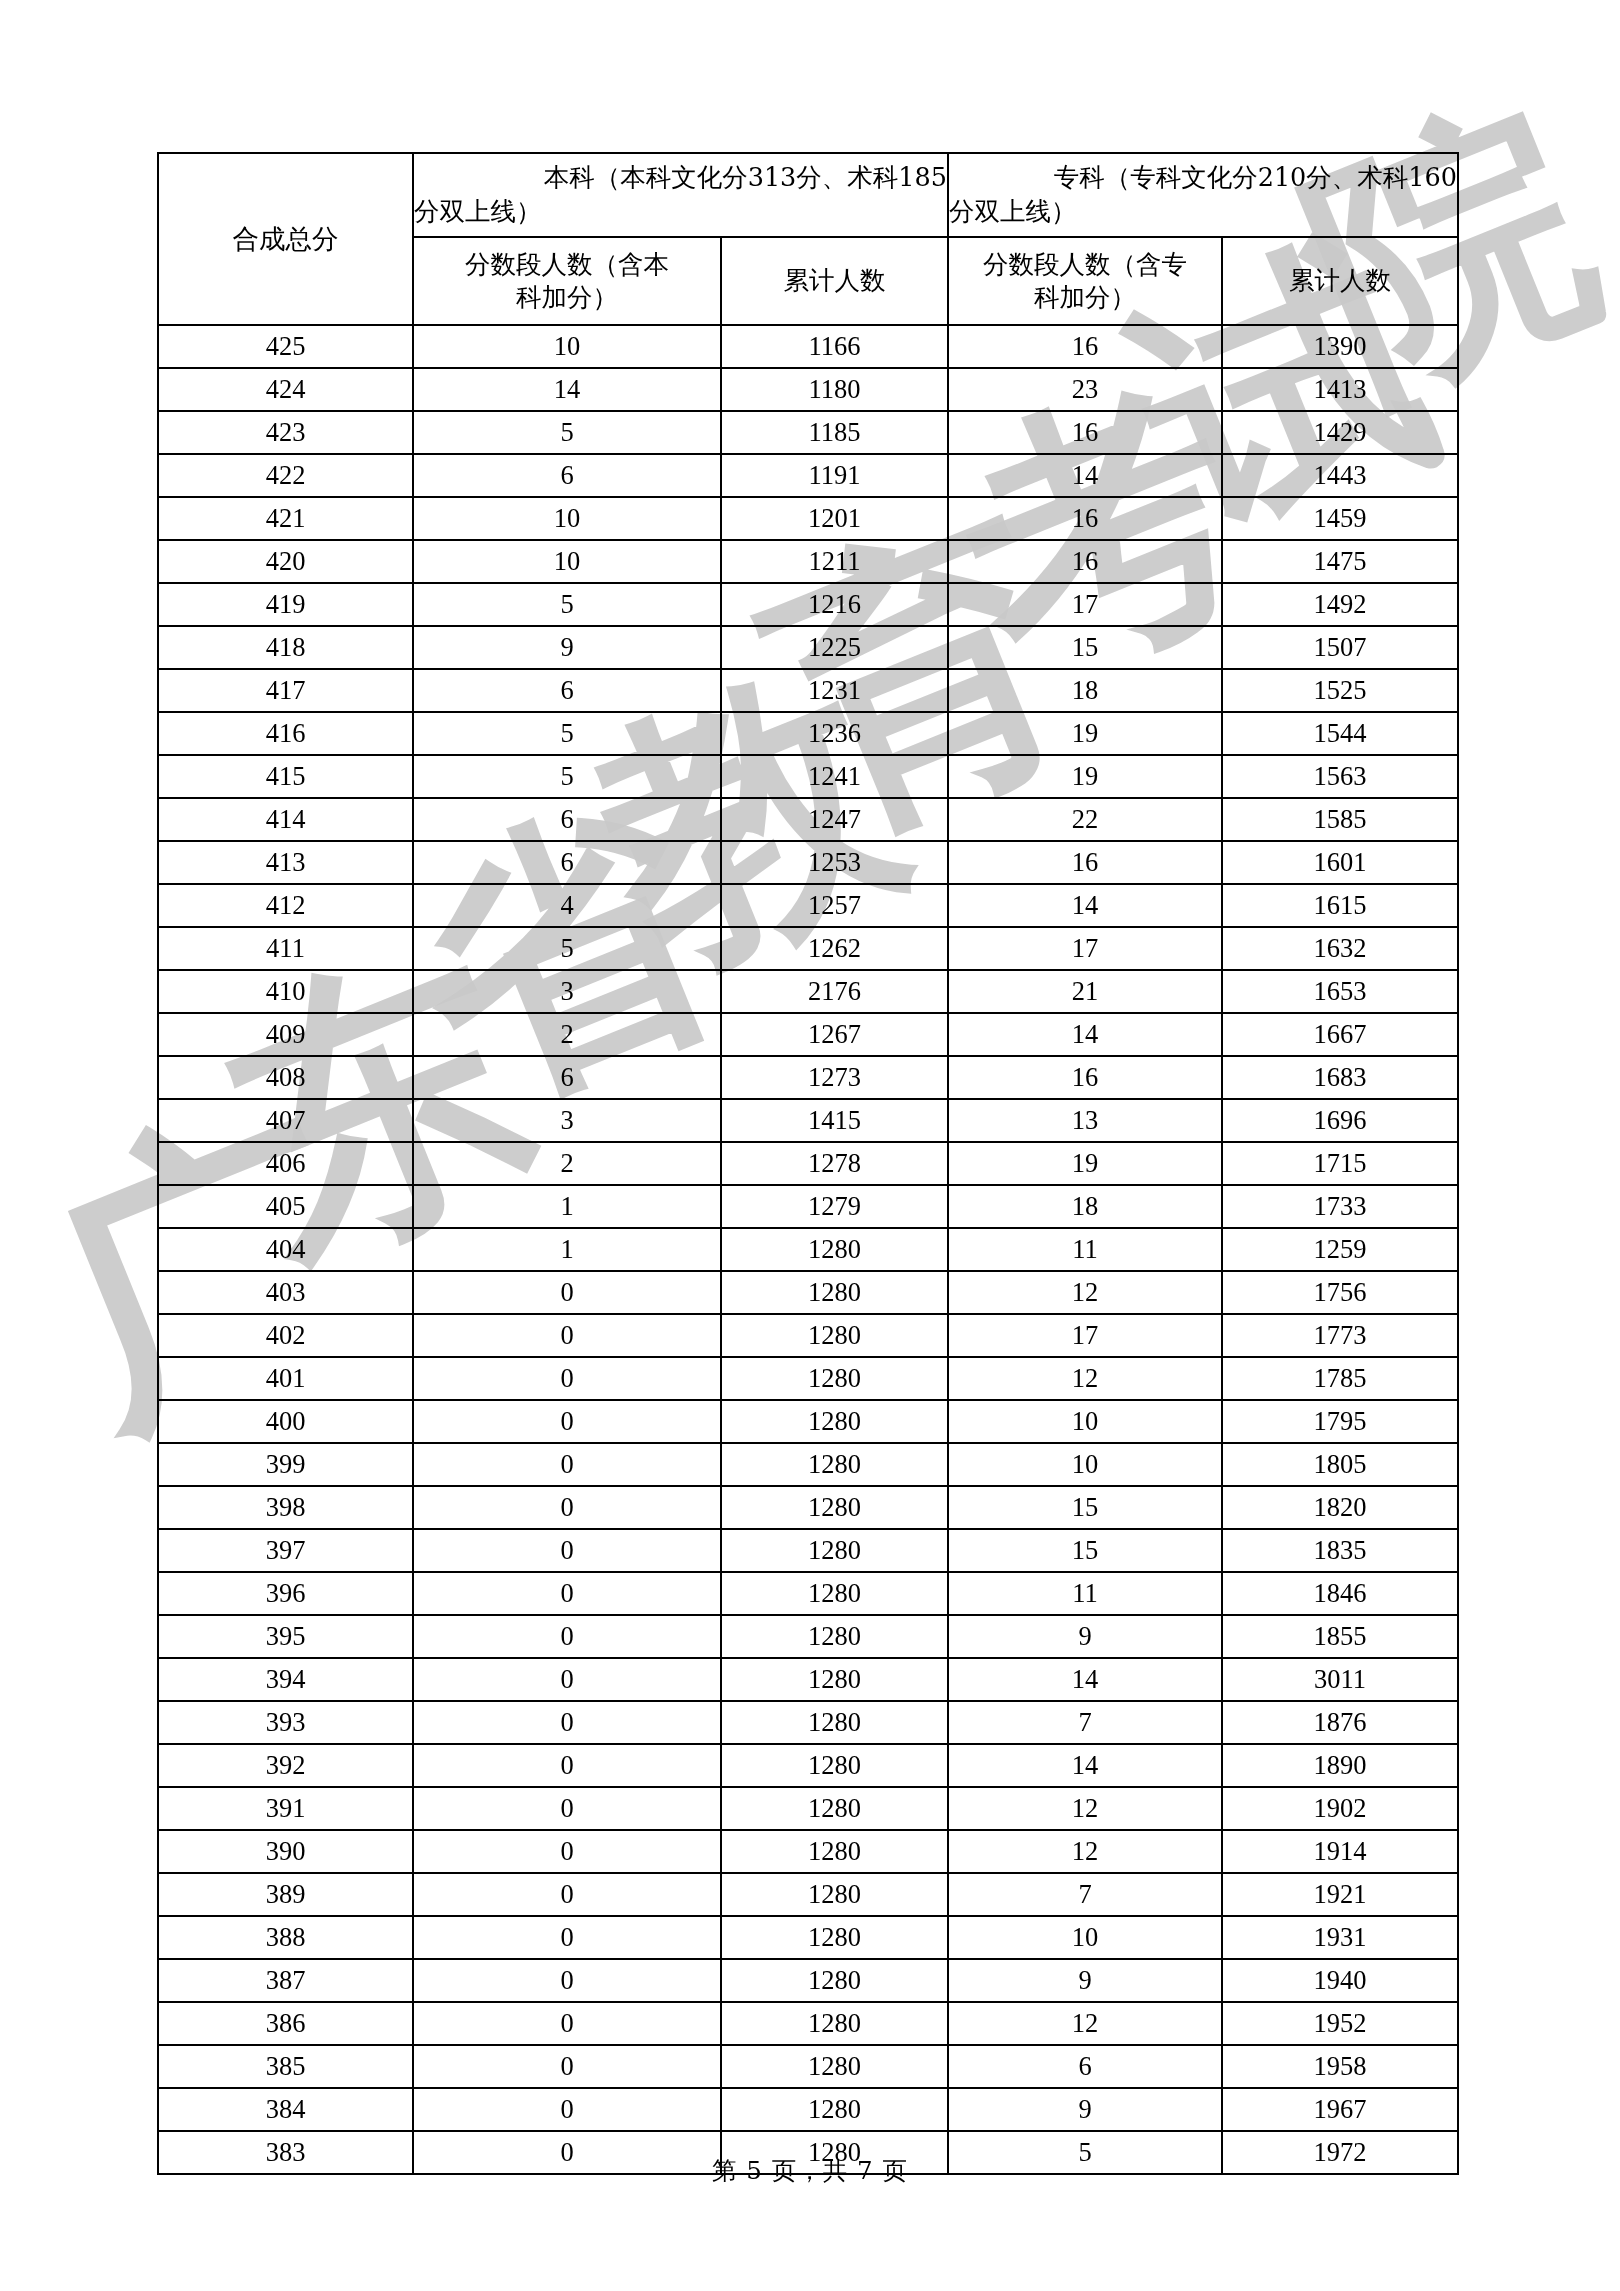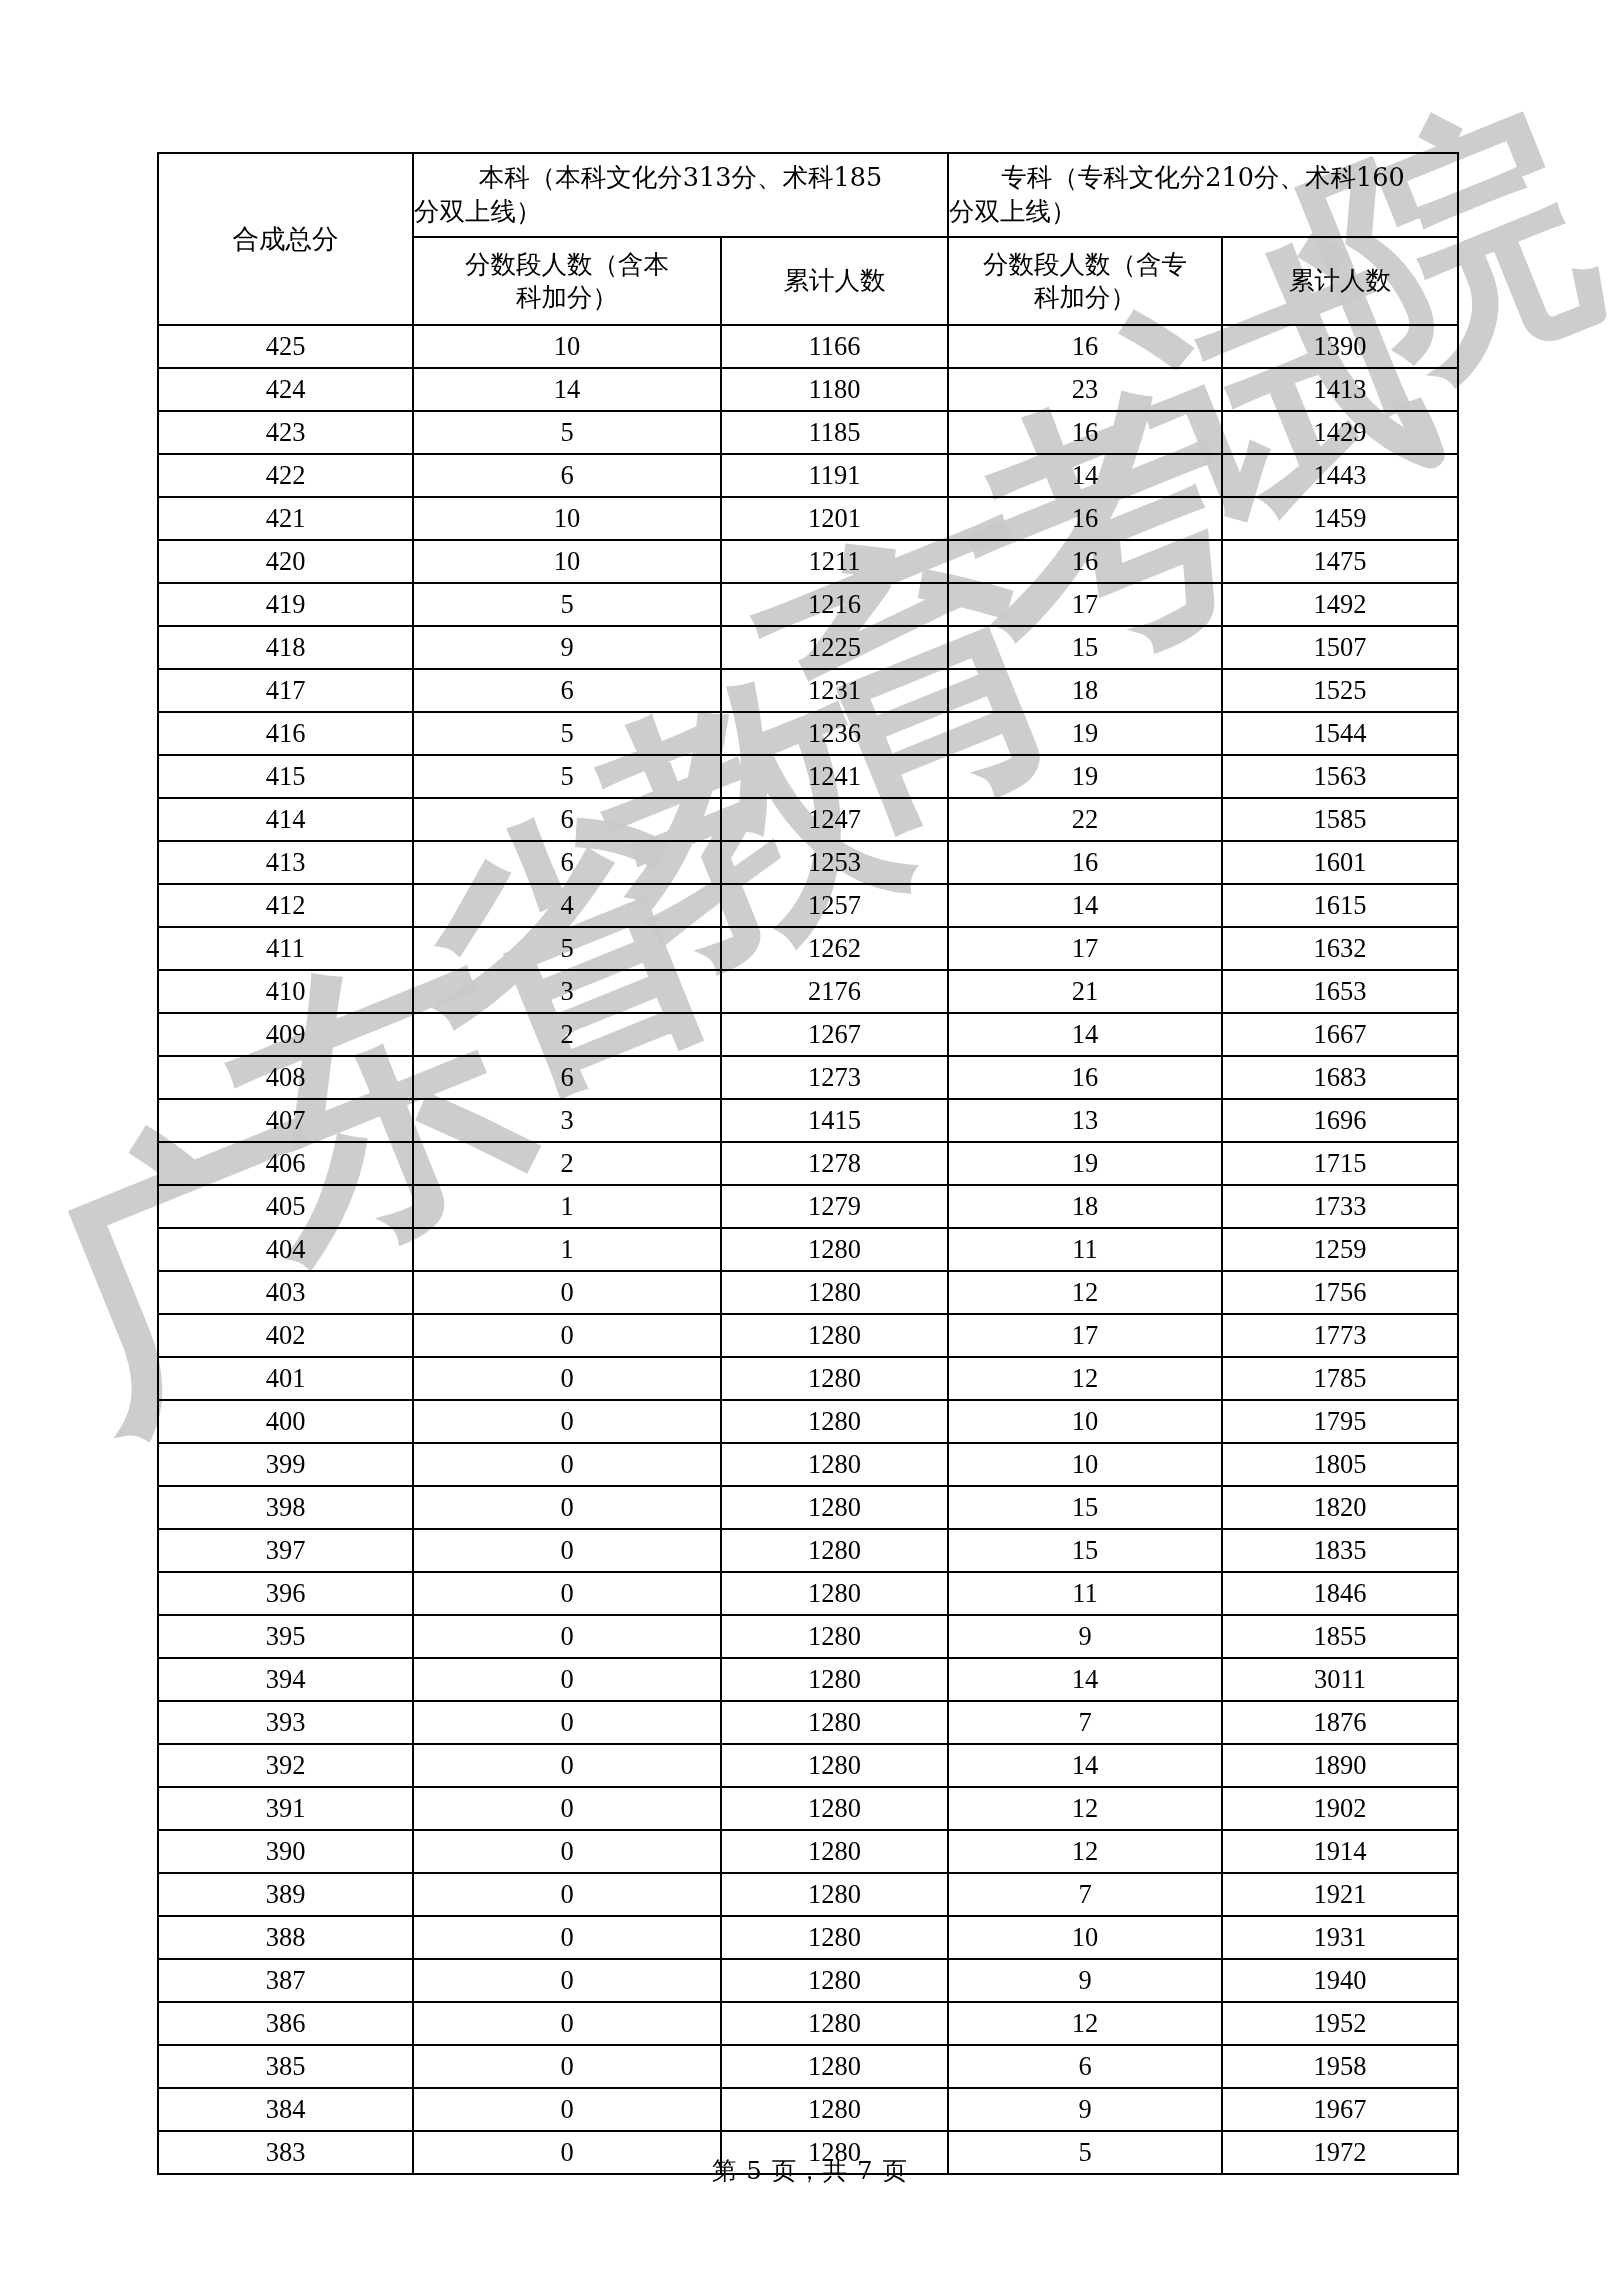--- a/index.html
+++ b/index.html
@@ -73,21 +73,21 @@
   th.group-head {
     font-family: "DejaVu Serif", "Liberation Serif", serif;
     font-size: 25.5px;
     line-height: 1.32;
     text-align: left;
     padding: 5.9px 3.9px 5.9px 5.9px;
     height: 82px;
   }
   th.group-head .gh-line1 {
     display: block;
-    text-align: center;
+    text-align: right;
     white-space: nowrap;
   }
   th.group-head .gh-line2 {
     display: block;
     text-align: left;
   }
 
   th.corner-head {
     font-family: "DejaVu Serif", "Liberation Serif", serif;
     font-size: 26.5px;

